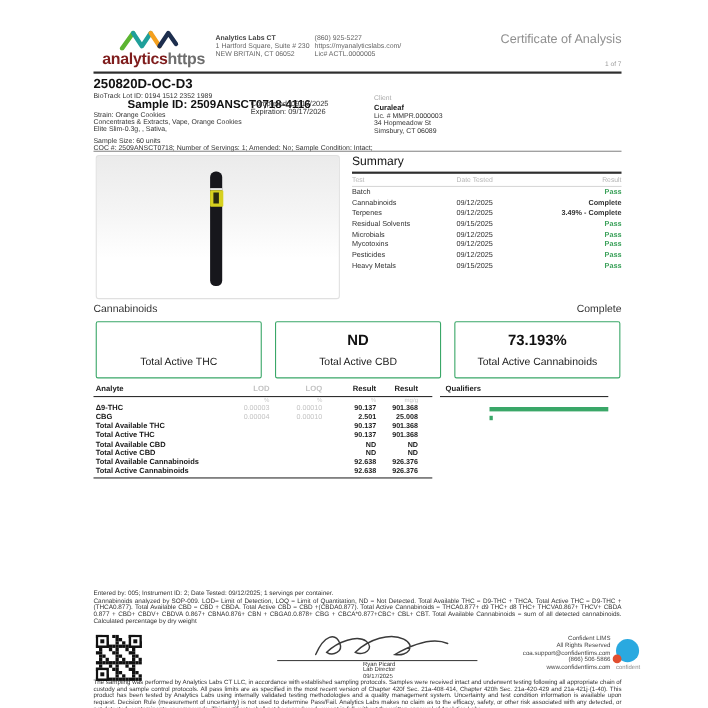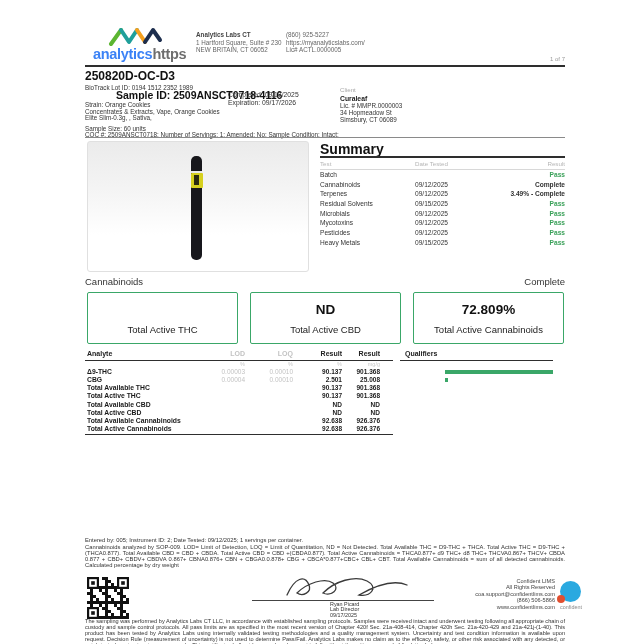--- a/index.html
+++ b/index.html
@@ -2,21 +2,21 @@
 <html><head>
 <meta charset="utf-8">
 <style>
   * { margin:0; padding:0; box-sizing:border-box; }
   body { background:#ffffff; font-family:"Liberation Sans", sans-serif; }
   .page { position:relative; width:644px; height:644px; background:#ffffff; color:#222; overflow:hidden; }
   .abs { position:absolute; }
 
   
   .brand-text { font-weight:bold; font-size:14.5px; letter-spacing:-0.3px; }
-  .brand-green { color:#3b82f6; }
+  .brand-green { color:#7f1d1d; }
   .brand-gray { color:#6e6e6e; }
   .labinfo { font-size:6.3px; line-height:7.6px; color:#666; }
   .labinfo .first { font-weight:bold; color:#444; }
   .cert-title { font-size:11.5px; color:#8f8f8f; text-align:right; width:145px; }
   .page-num { font-size:6px; color:#9a9a9a; text-align:right; width:60px; }
   .rule-dark { background:#2e2e2e; }
   .rule-mid { background:#8a8a8a; }
   .rule-light { background:#d8d8d8; }
 
   
@@ -28,21 +28,21 @@
 
   
   .photo { left:87px; top:141px; width:222px; height:131px; border:1px solid #e0e0e0; border-radius:3px;
            background:linear-gradient(#ebebeb, #f5f5f5 40%, #ffffff 72%); }
   .pen-body { position:absolute; left:103px; top:14px; width:11px; height:104px; background:#17171c; border-radius:5px; }
   .pen-ring { position:absolute; left:103px; top:29px; width:11px; height:2px; background:#e8e8e8; }
   .pen-label { position:absolute; left:102.5px; top:31px; width:12px; height:15px; background:#d6d01f; border-radius:1px; }
   .pen-label-mark { position:absolute; left:3px; top:2px; width:5px; height:10px; background:#2a2a10; }
 
   
-  .sum-title { font-size:14px; font-weight:bold; color:#111; }
+  .sum-title { font-size:11px; font-weight:normal; color:#111; }
   .sum-head { font-size:6.2px; color:#b5b5b5; }
   .sum-row { position:relative; height:9.7px; font-size:6.6px; color:#333; }
   .sum-test { position:absolute; left:0; }
   .sum-date { position:absolute; left:95px; }
   .sum-result { position:absolute; right:0; text-align:right; font-weight:600; color:#333; }
   .sum-result.pass { color:#3ba15a; }
 
   
   .section-label { font-size:9.5px; color:#333; }
   .cbox { top:292px; width:151px; height:52px; border:1.5px solid #3aa768; border-radius:2px; background:#fff; }
@@ -96,20 +96,21 @@
     <div class="first">Analytics Labs CT</div>
     <div>1 Hartford Square, Suite # 230</div>
     <div>NEW BRITAIN, CT 06052</div>
   </div>
   <div class="abs labinfo" style="left:286px; top:31px;">
     <div>(860) 925-5227</div>
     <div>https://myanalyticslabs.com/</div>
     <div>Lic# ACTL.0000005</div>
   </div>
 
+  <div class="abs cert-title" style="left:420px; top:30px;">Certificate of Analysis</div>
   <div class="abs page-num" style="left:505px; top:56px;">1 of 7</div>
   <div class="abs rule-dark" style="left:85px; top:65px; width:480px; height:2px;"></div>
 
   <div class="abs batch-id" style="left:85px; top:69px;">250820D-OC-D3</div>
   <div class="abs tiny" style="left:85px; top:83.5px;">BioTrack Lot ID: 0194 1512 2352 1989</div>
   <div class="abs sample-id" style="left:85px; top:89px;padding-left:31px;">Sample ID: 2509ANSCT0718-4116</div>
   <div class="abs tiny" style="left:228px; top:91px; font-size:6.8px;">Completed: 09/17/2025</div>
   <div class="abs tiny" style="left:228px; top:98.5px; font-size:6.8px;">Expiration: 09/17/2026</div>
   <div class="abs tiny" style="left:85px; top:101px;">Strain: Orange Cookies</div>
   <div class="abs tiny" style="left:85px; top:107.5px;">Concentrates &amp; Extracts, Vape, Orange Cookies</div>
@@ -192,21 +193,21 @@
   <div class="abs section-label" style="left:465px; top:276px; width:100px; text-align:right;">Complete</div>
 
   <div class="abs cbox" style="left:87px;">
     <div class="cbox-lab">Total Active THC</div>
   </div>
   <div class="abs cbox" style="left:250px;">
     <div class="cbox-val">ND</div>
     <div class="cbox-lab">Total Active CBD</div>
   </div>
   <div class="abs cbox" style="left:413px;">
-    <div class="cbox-val">72.809%</div>
+    <div class="cbox-val">73.193%</div>
     <div class="cbox-lab">Total Active Cannabinoids</div>
   </div>
 
   <div class="abs atable" style="height:86px;">
     <span class="ahead" style="left:2px;">Analyte</span>
     <span class="ahead dim col-lod">LOD</span>
     <span class="ahead dim col-loq">LOQ</span>
     <span class="ahead col-rpct">Result</span>
     <span class="ahead col-rmg">Result</span>
     <span class="ahead col-qual">Qualifiers</span>

